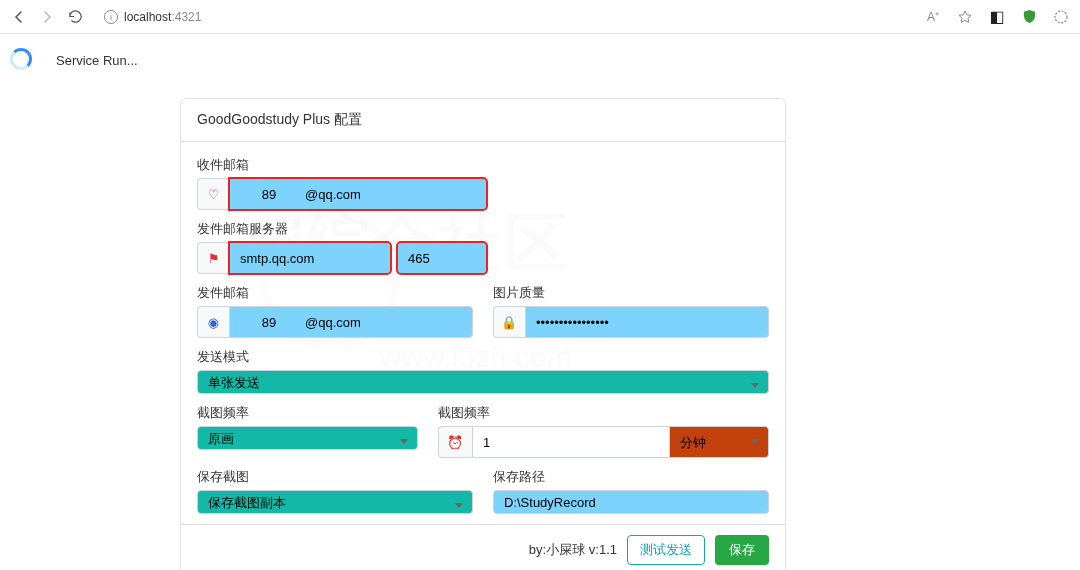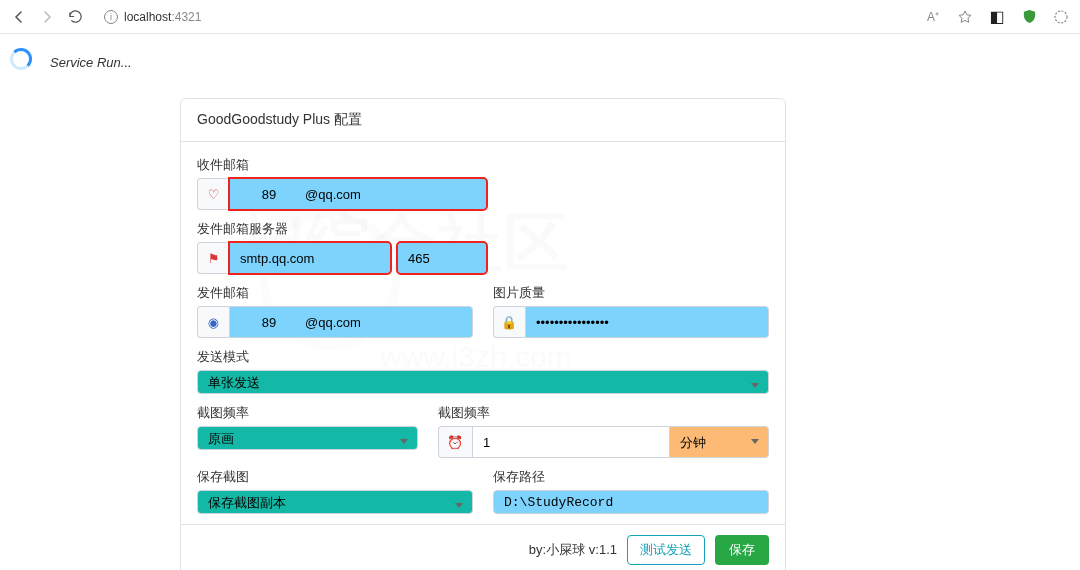--- a/index.html
+++ b/index.html
@@ -10,21 +10,21 @@
     .nav-arrow { width: 18px; height: 18px; display: flex; align-items: center; justify-content: center; color: #555; cursor: pointer; }
     .url-bar { flex: 1; display: flex; align-items: center; height: 26px; border-radius: 13px; padding: 0 10px; font-size: 12px; color: #555; gap: 6px; }
     .url-info-icon { width: 14px; height: 14px; border: 1px solid #888; border-radius: 50%; display: flex; align-items: center; justify-content: center; font-size: 9px; color: #888; }
     .url-host { color: #333; }
     .url-port { color: #888; }
     .bar-right { display: flex; align-items: center; gap: 14px; color: #555; }
     .bar-icon { width: 18px; height: 18px; display: flex; align-items: center; justify-content: center; font-size: 15px; }
     
     
     .page { display: flex; }
-    .left-col { width: 160px; padding: 14px 10px; display: flex; align-items: flex-end; gap: 18px; font-style: italic; }
+    .left-col { width: 160px; padding: 14px 10px; display: flex; align-items: center; gap: 24px; }
     .spinner { width: 22px; height: 22px; border: 3px solid #cfe9ff; border-top-color: #2b8fff; border-right-color: #2b8fff; border-radius: 50%; animation: spin 1s linear infinite; flex-shrink: 0; }
     @keyframes spin { to { transform: rotate(360deg); } }
     .service-text { font-size: 13px; color: #333; padding-top: 3px; }
     
     
     .watermark { position: fixed; top: 200px; left: 240px; font-size: 64px; font-weight: 700; color: rgba(0,0,0,0.05); letter-spacing: 2px; pointer-events: none; z-index: 0; }
     .watermark-sub { position: fixed; top: 340px; left: 380px; font-size: 30px; color: rgba(0,0,0,0.05); pointer-events: none; z-index: 0; }
     .watermark-circle { position: fixed; top: 210px; left: 260px; width: 140px; height: 140px; border: 8px solid rgba(0,0,0,0.03); border-radius: 50%; pointer-events: none; z-index: 0; }
     
     
@@ -34,33 +34,33 @@
     
     .field { display: flex; flex-direction: column; gap: 4px; }
     .field-label { font-size: 13px; color: #333; }
     .row { display: flex; gap: 10px; }
     .col2 { display: flex; gap: 20px; }
     .half { flex: 1; }
     
     .input-group { display: flex; align-items: stretch; }
     .input-addon { width: 32px; display: flex; align-items: center; justify-content: center; background: #f8f9fa; border: 1px solid #ced4da; border-right: 0; border-radius: 4px 0 0 4px; font-size: 13px; }
     .input { flex: 1; height: 32px; border: 1px solid #ced4da; border-radius: 0 4px 4px 0; padding: 0 10px; font-size: 13px; background: #7dd3fc; }
-    .input.no-addon { border-radius: 4px; font-family: Liberation Mono, monospace; }
+    .input.no-addon { border-radius: 4px; }
     .input.small { width: 90px; flex: 0 0 90px; border-radius: 4px; border-left: 1px solid #ced4da; }
     .red-box { outline: 2px solid #e22; outline-offset: -1px; }
     
     .select { height: 24px; border: 1px solid #ced4da; border-radius: 4px; padding: 0 28px 0 10px; font-size: 13px; background: #14b8a6; appearance: none; position: relative; }
     .select-wrap { position: relative; }
     .select-wrap::after { content: ""; position: absolute; right: 10px; top: 13px; border-left: 4px solid transparent; border-right: 4px solid transparent; border-top: 5px solid #666; pointer-events: none; }
     .full { width: 100%; }
     
     .freq-group { display: flex; align-items: stretch; gap: 0; }
     .freq-addon { width: 34px; display: flex; align-items: center; justify-content: center; background: #f8f9fa; border: 1px solid #ced4da; border-right: 0; border-radius: 4px 0 0 4px; }
     .freq-input { flex: 1; border: 1px solid #ced4da; border-right: 0; border-radius: 0; height: 32px; padding: 0 10px; font-size: 13px; }
-    .freq-select { width: 100px; border: 1px solid #ced4da; border-radius: 0 4px 4px 0; height: 32px; padding: 0 28px 0 10px; font-size: 13px; background: #fdba74; appearance: none; }
+    .freq-select { width: 100px; border: 1px solid #ced4da; border-radius: 0 4px 4px 0; height: 32px; padding: 0 28px 0 10px; font-size: 13px; background: #c2410c; appearance: none; }
     
     .card-footer { padding: 10px 16px; border-top: 1px solid #dee2e6; display: flex; justify-content: flex-end; align-items: center; gap: 10px; font-size: 13px; }
     .by-text { color: #333; }
     .btn-outline { height: 30px; padding: 0 12px; border: 1px solid #17a2b8; color: #17a2b8; background: #fff; border-radius: 4px; cursor: pointer; font-size: 13px; }
     .btn-success { height: 30px; padding: 0 14px; background: #28a745; color: #fff; border: none; border-radius: 4px; cursor: pointer; font-size: 13px; }
     .gap6 { gap: 6px; }
   </style>
 </head>
 <body>
 

